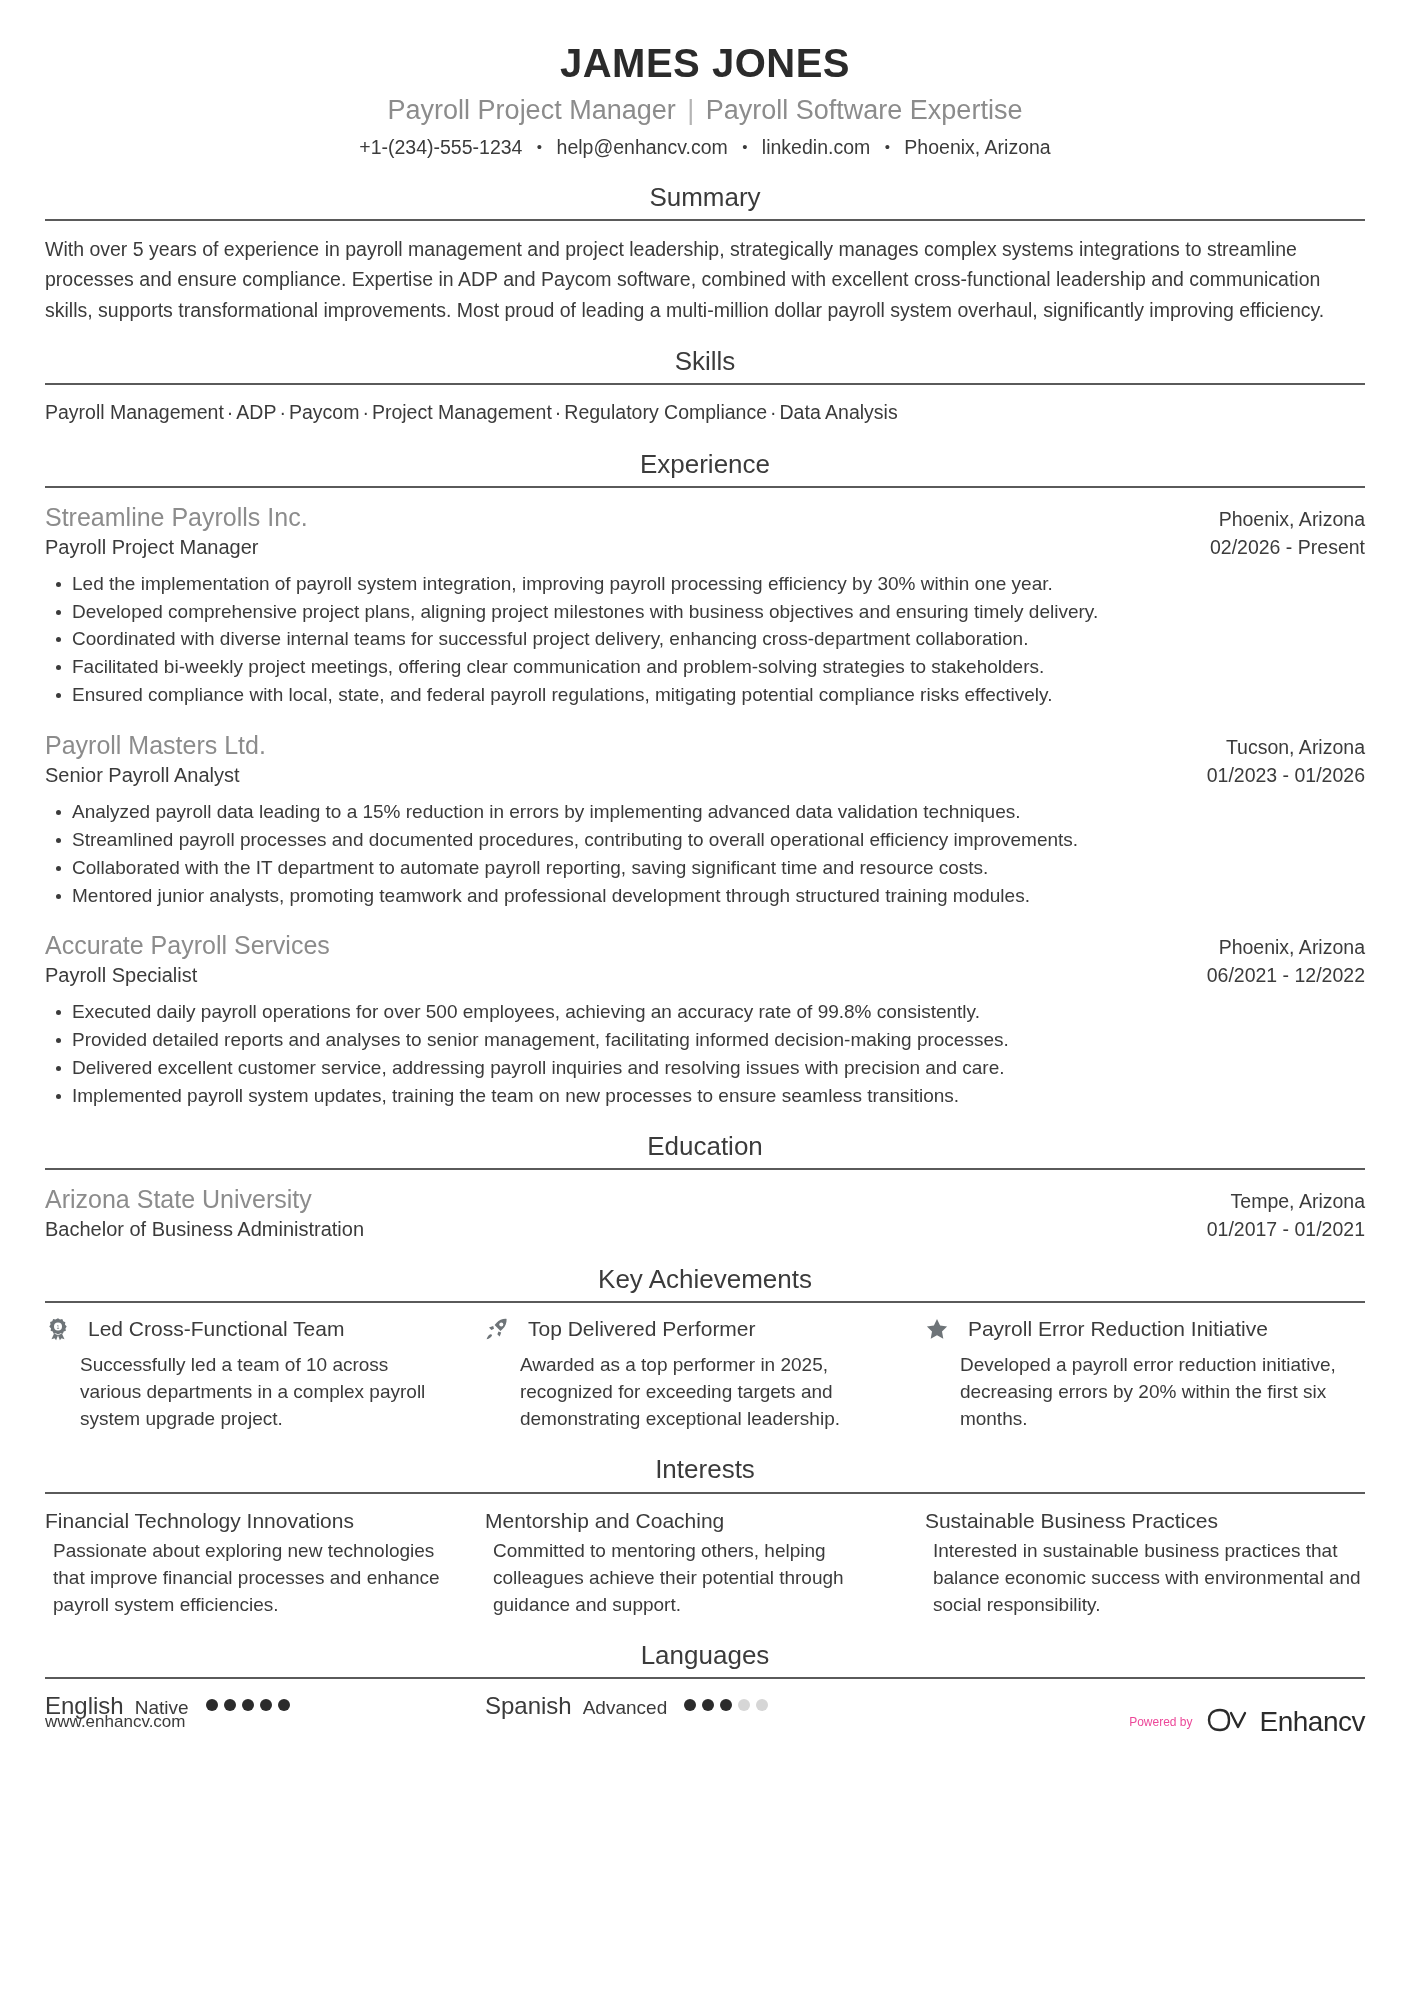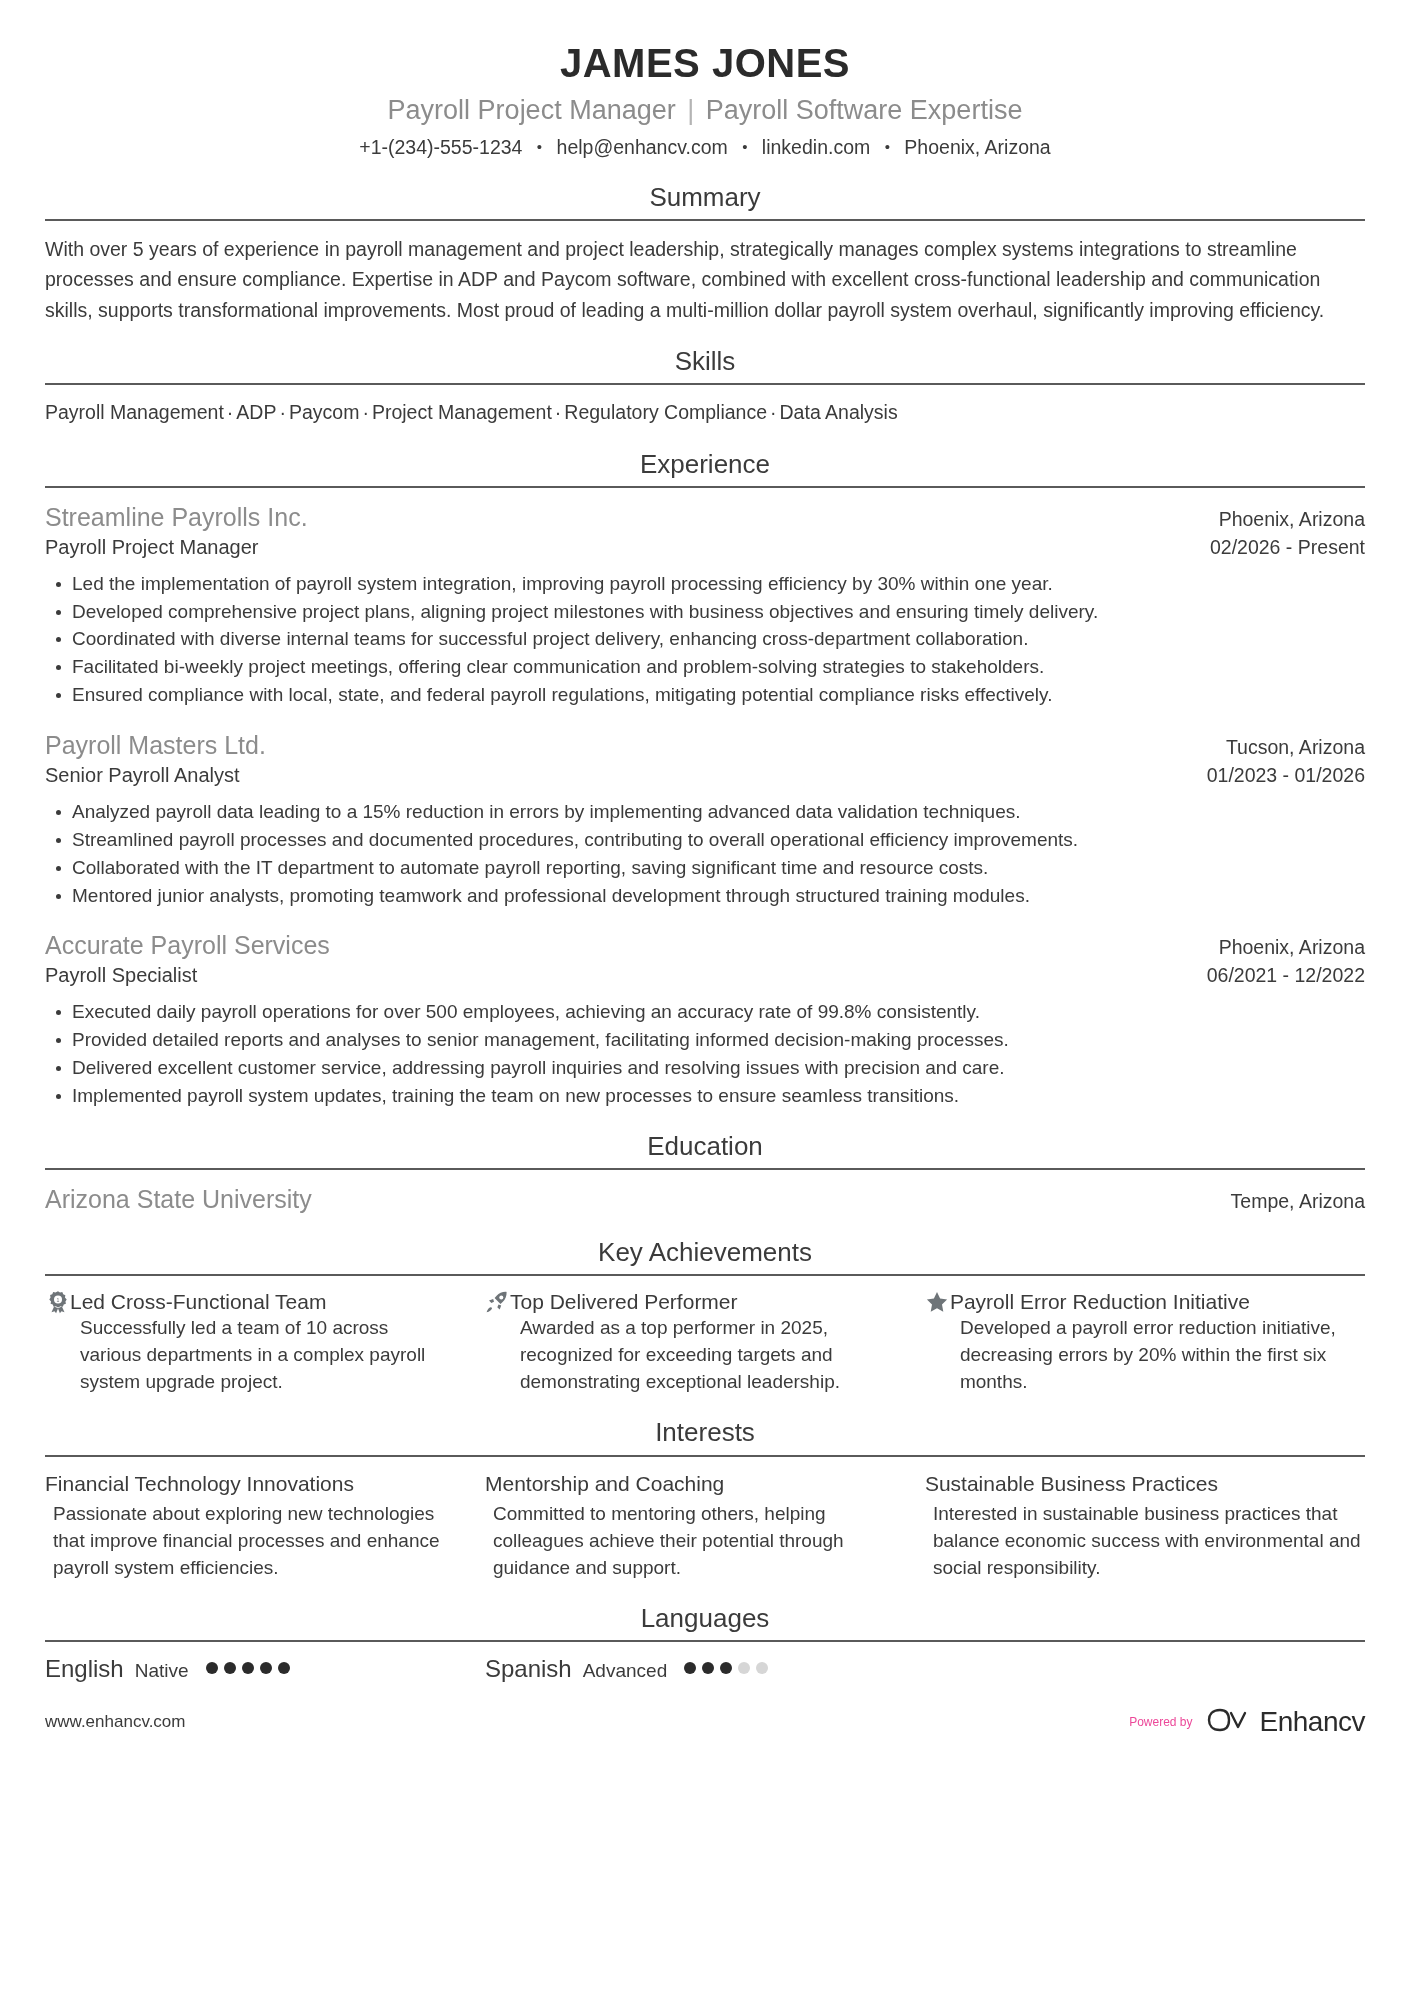--- a/index.html
+++ b/index.html
@@ -162,22 +162,22 @@
   }
   .col3 > .col {
     width: 33.33%;
     padding-right: 34px;
   }
   .col3 > .col:last-child { padding-right: 0; }
 
   .ach-head {
     display: flex;
     align-items: center;
-    gap: 0;
-    margin-bottom: 0;
+    gap: 18px;
+    margin-bottom: 10px;
   }
   .ach-icon {
     width: 25px;
     height: 25px;
     flex: 0 0 25px;
     display: flex;
     align-items: center;
     justify-content: center;
     color: #6e7478;
   }
@@ -375,20 +375,24 @@
   </div>
 
   <div class="section">
     <div class="section-title">Education</div>
     <div class="rule"></div>
     <div class="section-body" id="education-list">
         <div class="entry">
           <div class="entry-row">
             <div class="entry-org">Arizona State University</div>
             <div class="entry-location">Tempe, Arizona</div>
+          </div>
+          <div class="entry-row">
+            <div class="entry-title">Bachelor of Business Administration</div>
+            <div class="entry-dates">01/2017 - 01/2021</div>
           </div>
         </div>
       </div>
   </div>
 
   <div class="section">
     <div class="section-title">Key Achievements</div>
     <div class="rule"></div>
     <div class="section-body">
       <div class="col3" id="achievements-list">

